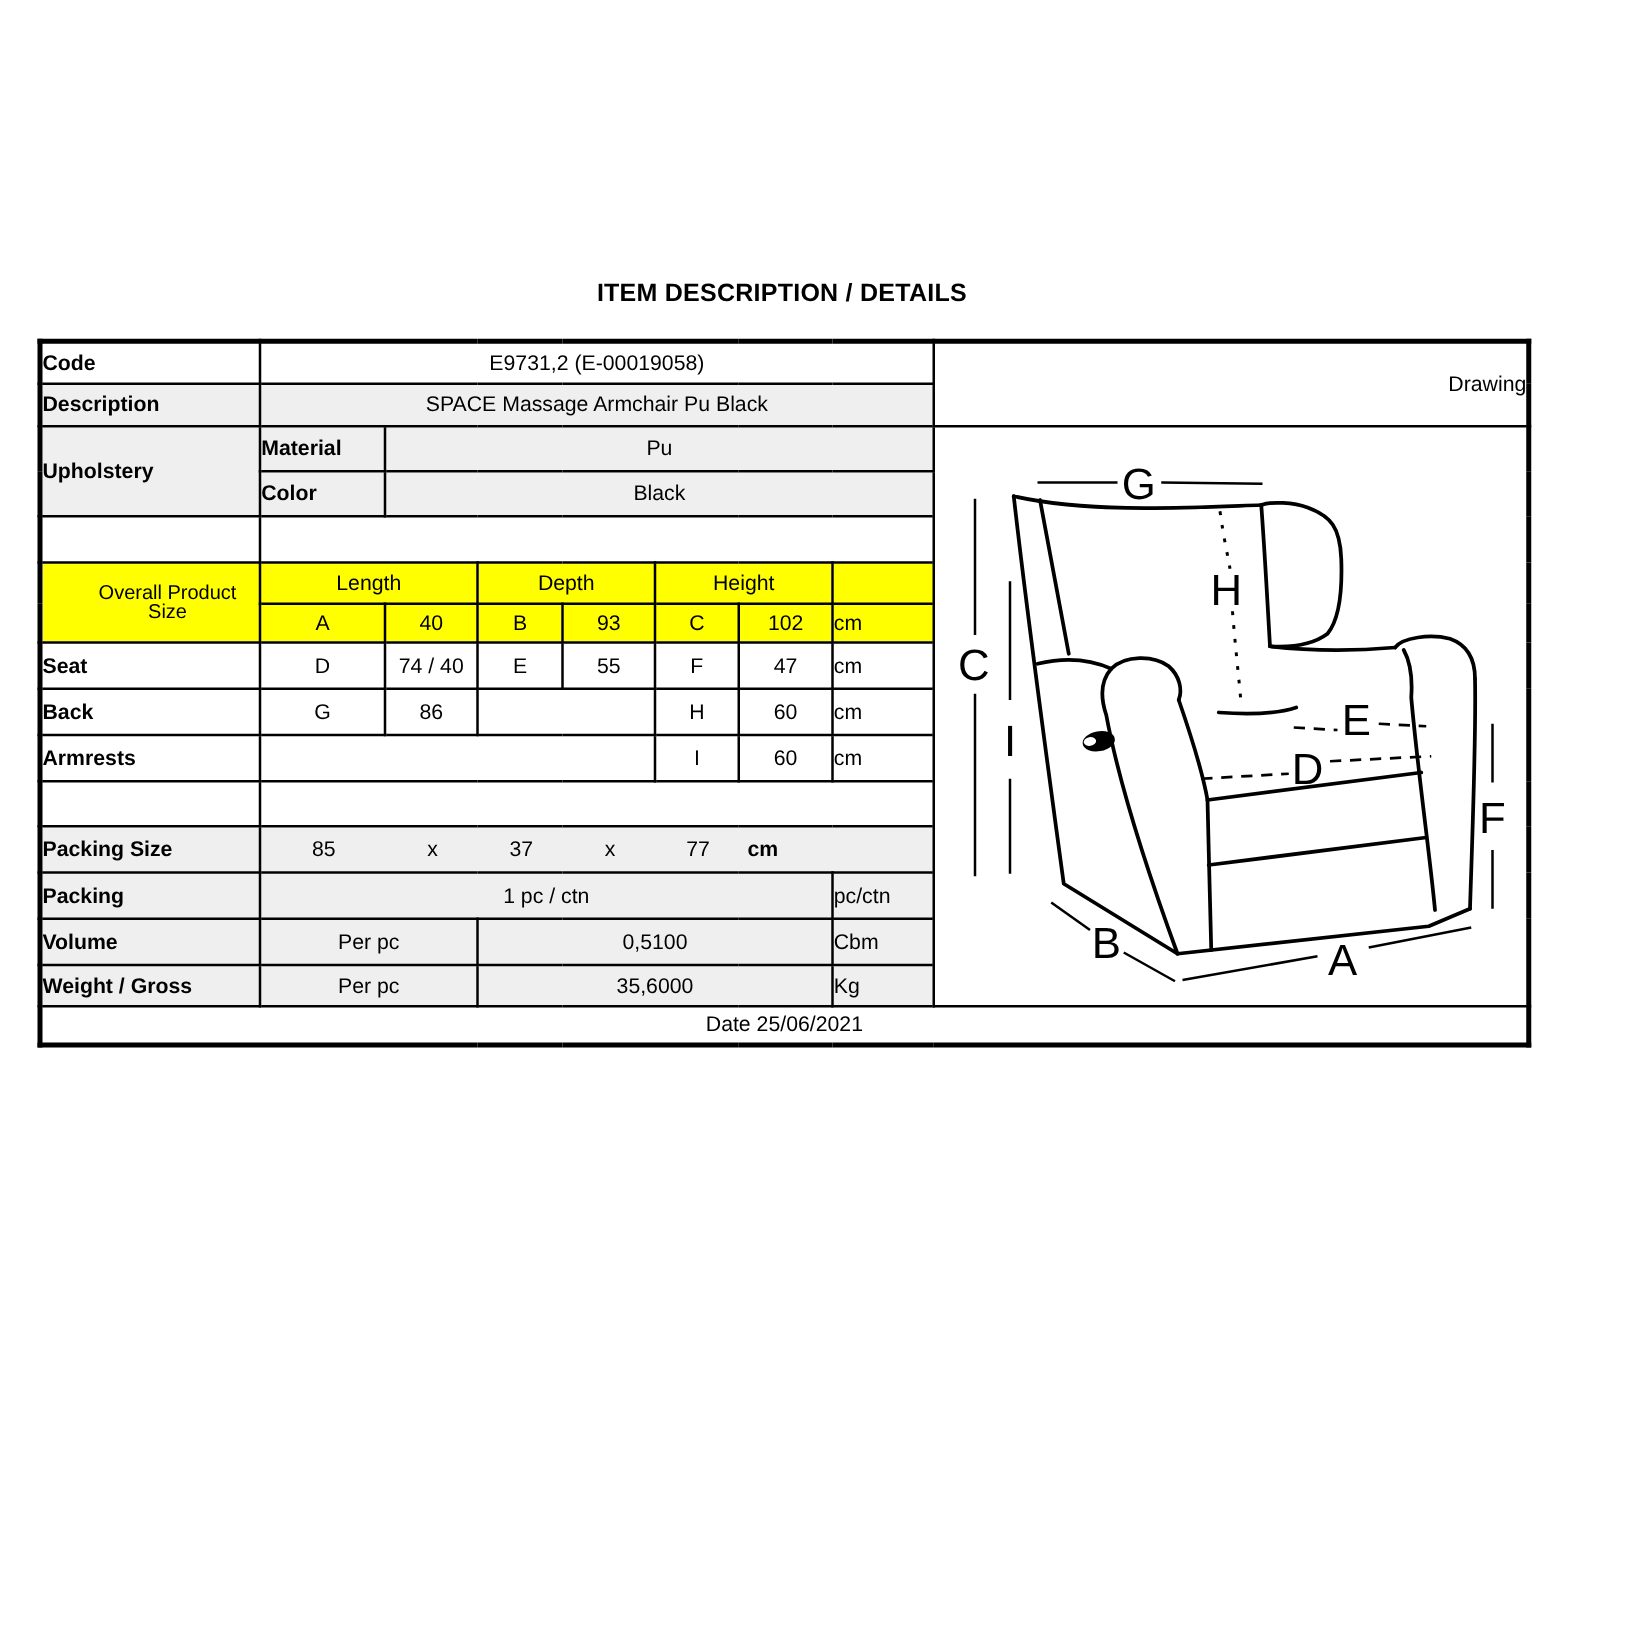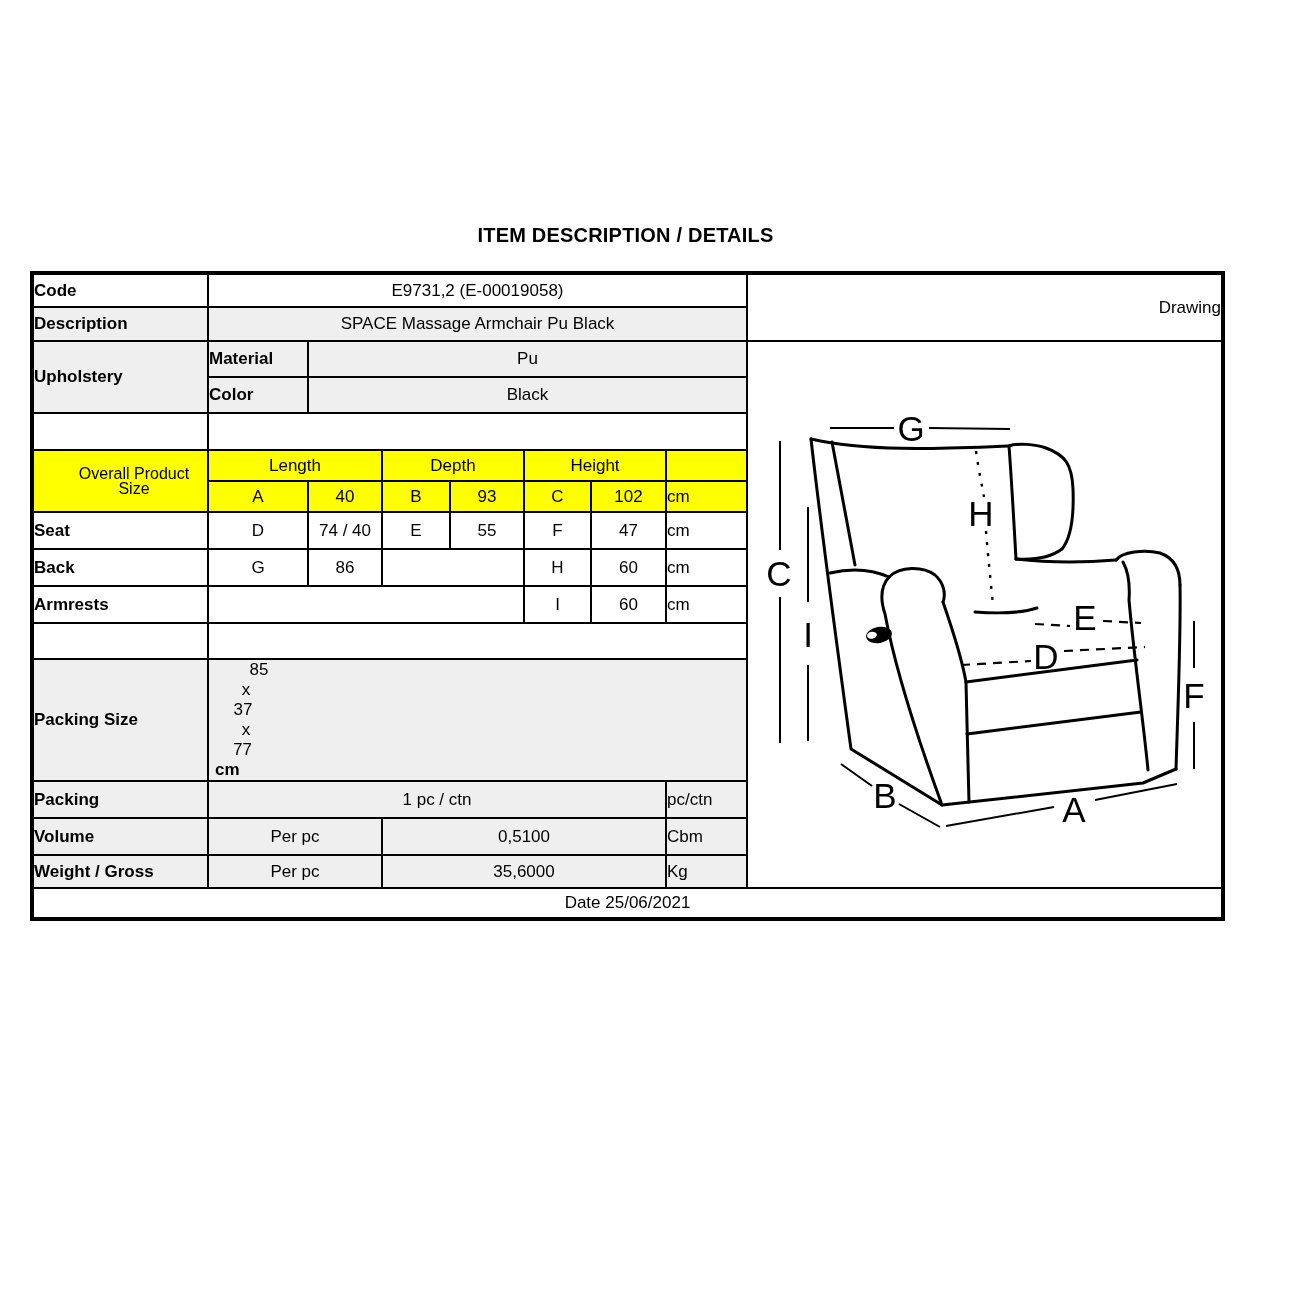--- a/index.html
+++ b/index.html
@@ -26,21 +26,21 @@
   .unit { text-align:left; padding-left:5px; }
   .gray   { background:#efefef !important; }
   .yellow { background:#ffff00 !important; }
   .bb3 { border-bottom-width:3px; }
   .bt3 { border-top-width:3px; }
   .bl3 { border-left-width:3px; }
   .drawhead { font-size:19px;text-align:right; }
   .drawcell { padding:0; }
   .drawcell svg { display:block; }
   .two-line div { line-height:15px; font-size:16px;margin-left:27px; }
-  .pksz { display:flex; align-items:flex-start; height:100%;flex-direction:column; }
+  .pksz { display:flex; align-items:flex-end; height:100%; }
   .pksz span { display:inline-flex; justify-content:center; align-items:center; height:100%; }
   .pksz .cmleft { justify-content:flex-start; padding-left:6px; font-weight:bold; }
   .dimtext { font-size:35px; fill:#000; font-family:"Liberation Sans","DejaVu Sans",sans-serif; }
 </style>
 </head>
 <body>
 
 <div class="page">
 
   <div class="title">ITEM DESCRIPTION / DETAILS</div>

